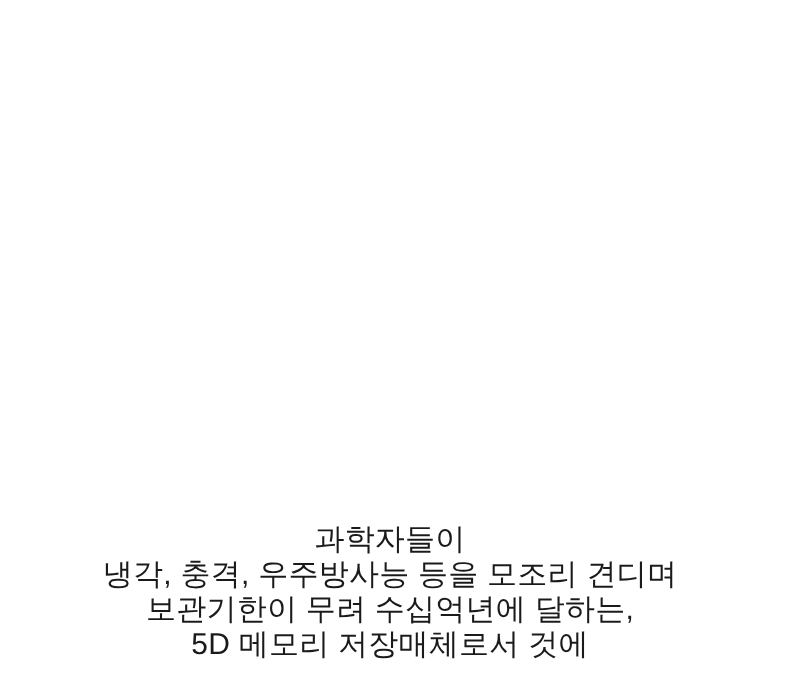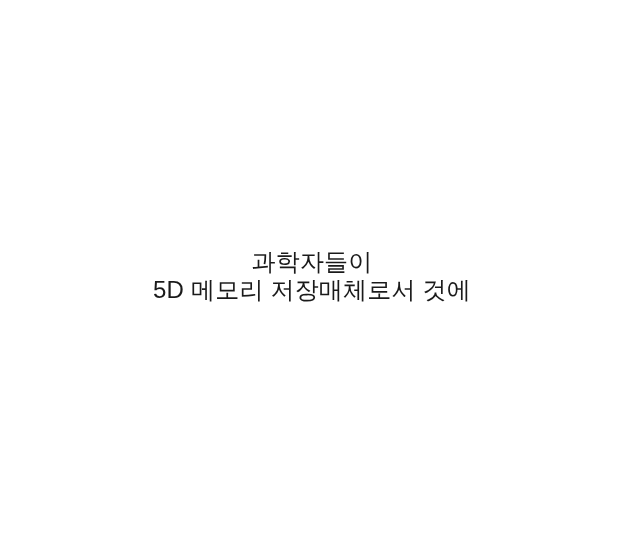--- a/index.html
+++ b/index.html
@@ -14,36 +14,38 @@
     background: #ffffff;
     overflow: hidden;
     font-family: "Liberation Sans", "DejaVu Sans", sans-serif;
   }
   .text-stack {
     box-sizing: border-box;
     width: 100%;
     height: 100%;
     display: flex;
     flex-direction: column;
-    justify-content: center;
+    justify-content: flex-end;
     align-items: stretch;
     padding: 22px 36px 20px 20px;
   }
   .text-line {
     flex: 0 0 auto;
     text-align: center;
     font-size: 24px;
     line-height: 28px;
     font-weight: 500;
     color: #1a1a1a;
     letter-spacing: 0.2px;
     white-space: nowrap;
   }
 </style>
 </head>
 <body>
 
 <div class="page">
   <div class="text-stack">
     <div class="text-line">과학자들이</div>
+    <div class="text-line">냉각, 충격, 우주방사능 등을 모조리 견디며</div>
+    <div class="text-line">보관기한이 무려 수십억년에 달하는,</div>
     <div class="text-line">5D 메모리 저장매체로서 것에</div>
   </div>
 </div>
 
 </body></html>

